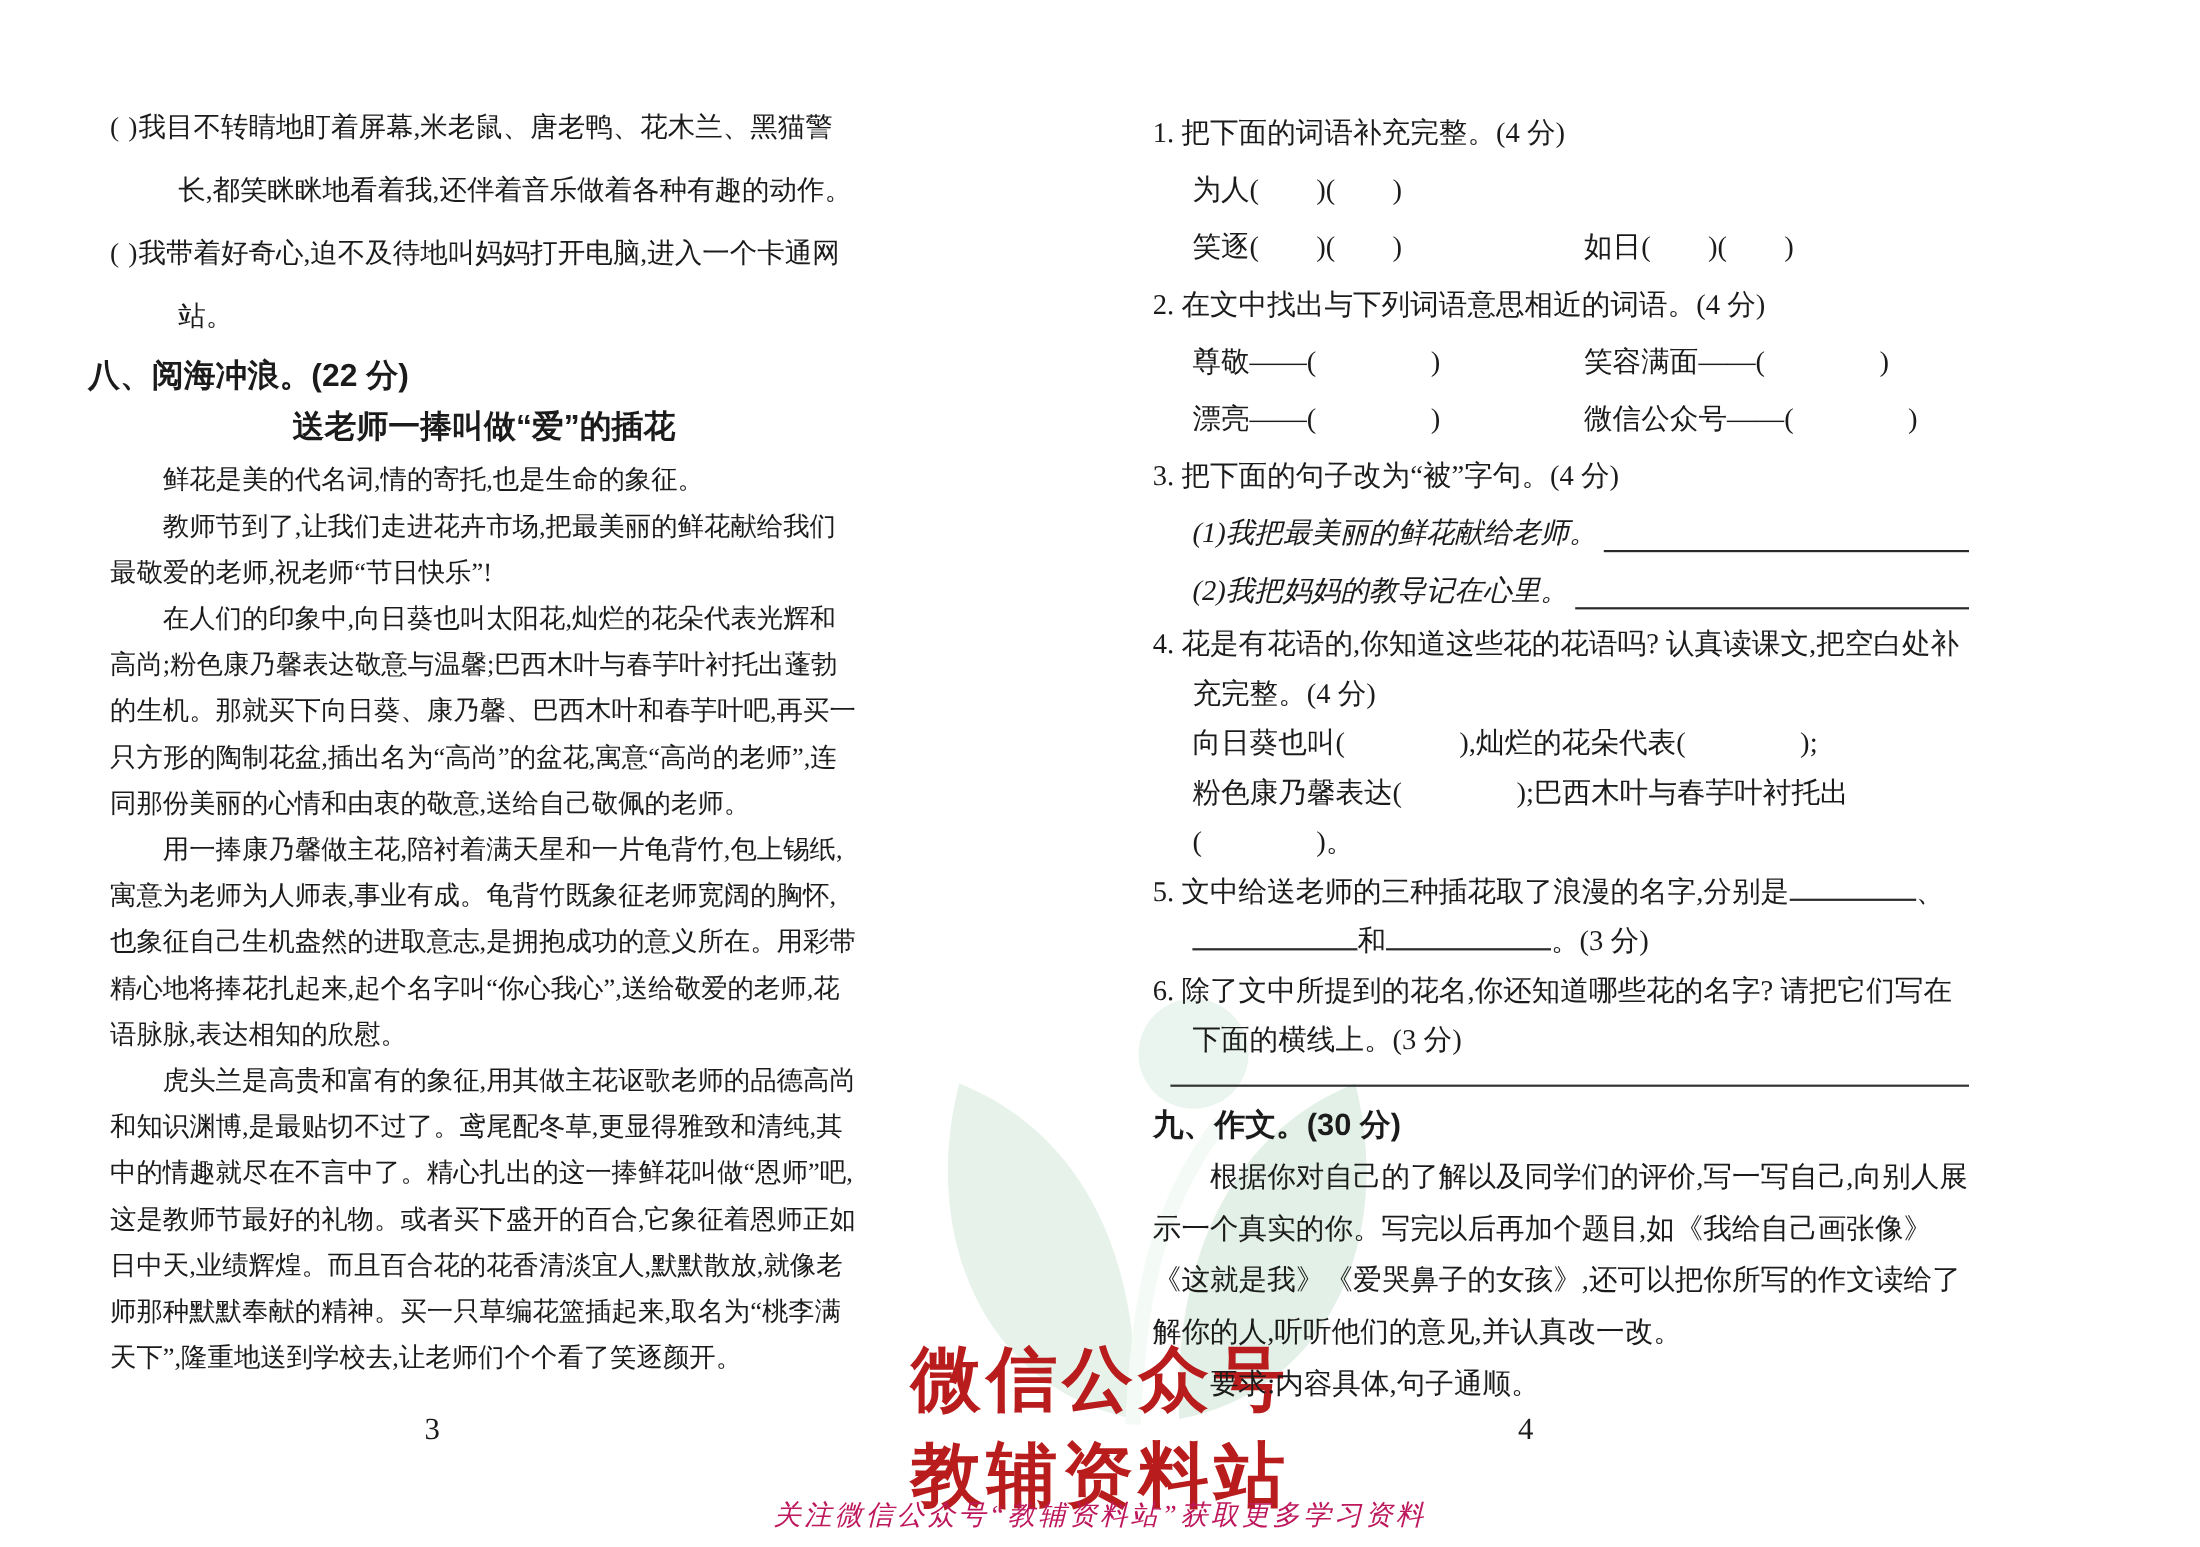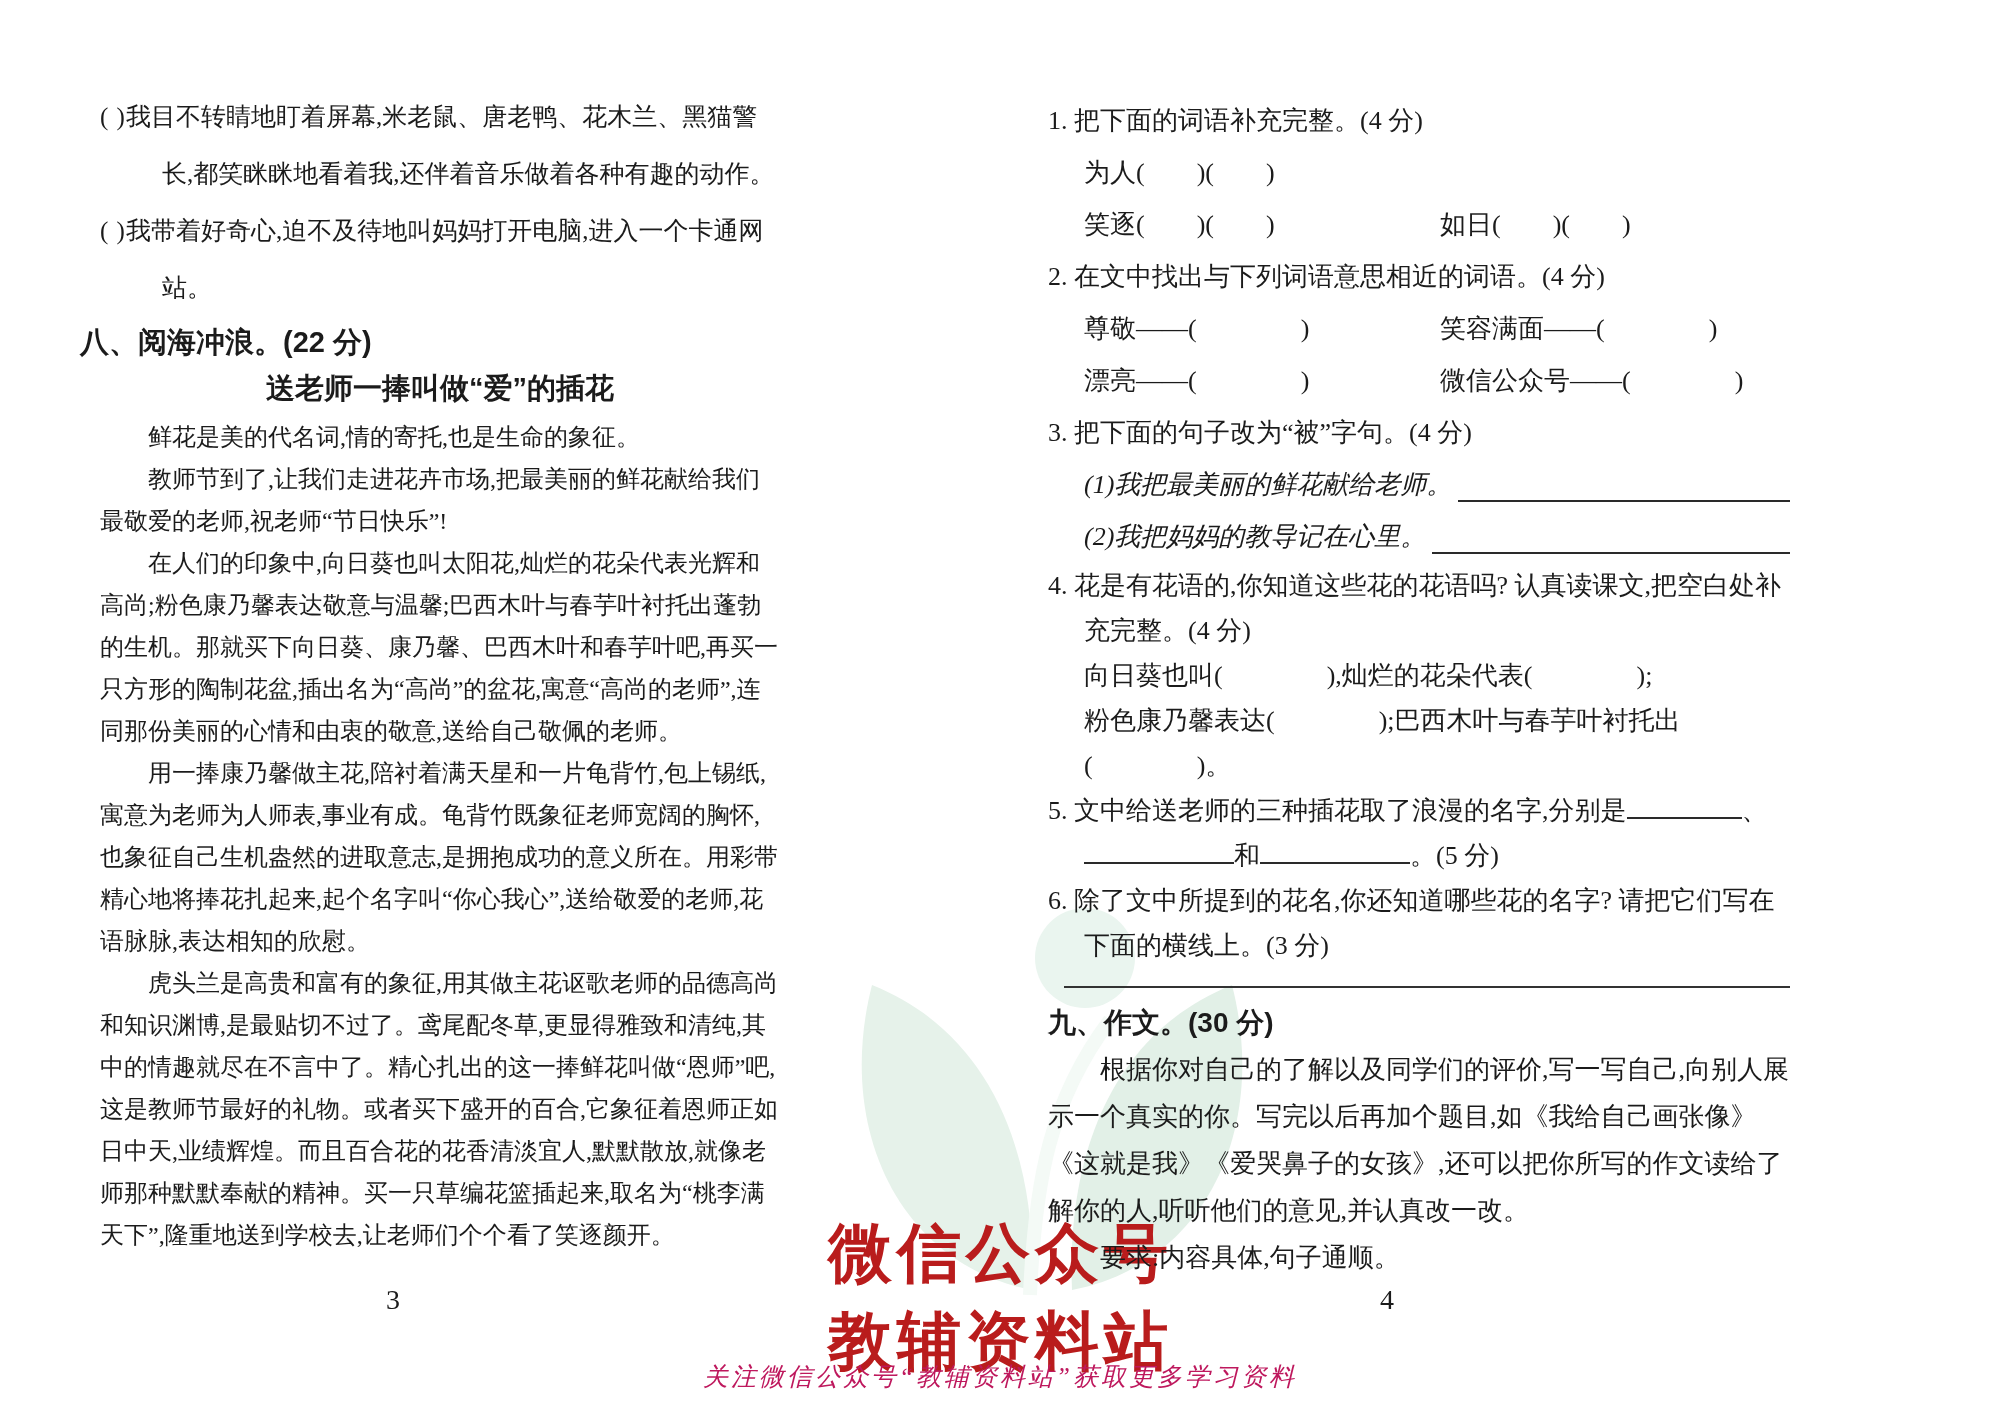--- a/index.html
+++ b/index.html
@@ -113,21 +113,21 @@
   </div>
 
   <div class="q q456">
     <div class="q-head">4. 花是有花语的,你知道这些花的花语吗? 认真读课文,把空白处补充完整。(4 分)</div>
     <div>向日葵也叫(　　　　),灿烂的花朵代表(　　　　);</div>
     <div>粉色康乃馨表达(　　　　);巴西木叶与春芋叶衬托出</div>
     <div>(　　　　)。</div>
   </div>
 
   <div class="q q456">
-    <div class="q-head"><span>5. 文中给送老师的三种插花取了浪漫的名字,分别是</span><span class="uline u115"></span><span>、</span><span class="uline u150"></span><span>和</span><span class="uline u150"></span><span>。(5 分)</span></div>
+    <div class="q-head"><span>5. 文中给送老师的三种插花取了浪漫的名字,分别是</span><span class="uline u115"></span><span>、</span><span class="uline u150"></span><span>和</span><span class="uline u150"></span><span>。(3 分)</span></div>
   </div>
 
   <div class="q q456">
     <div class="q-head">6. 除了文中所提到的花名,你还知道哪些花的名字? 请把它们写在下面的横线上。(3 分)</div>
   </div>
 
   <div class="answer-rule"></div>
 
   <div class="sec9-heading">九、作文。(30 分)</div>
   <p class="sec9-body">根据你对自己的了解以及同学们的评价,写一写自己,向别人展示一个真实的你。写完以后再加个题目,如《我给自己画张像》《这就是我》《爱哭鼻子的女孩》,还可以把你所写的作文读给了解你的人,听听他们的意见,并认真改一改。</p>

